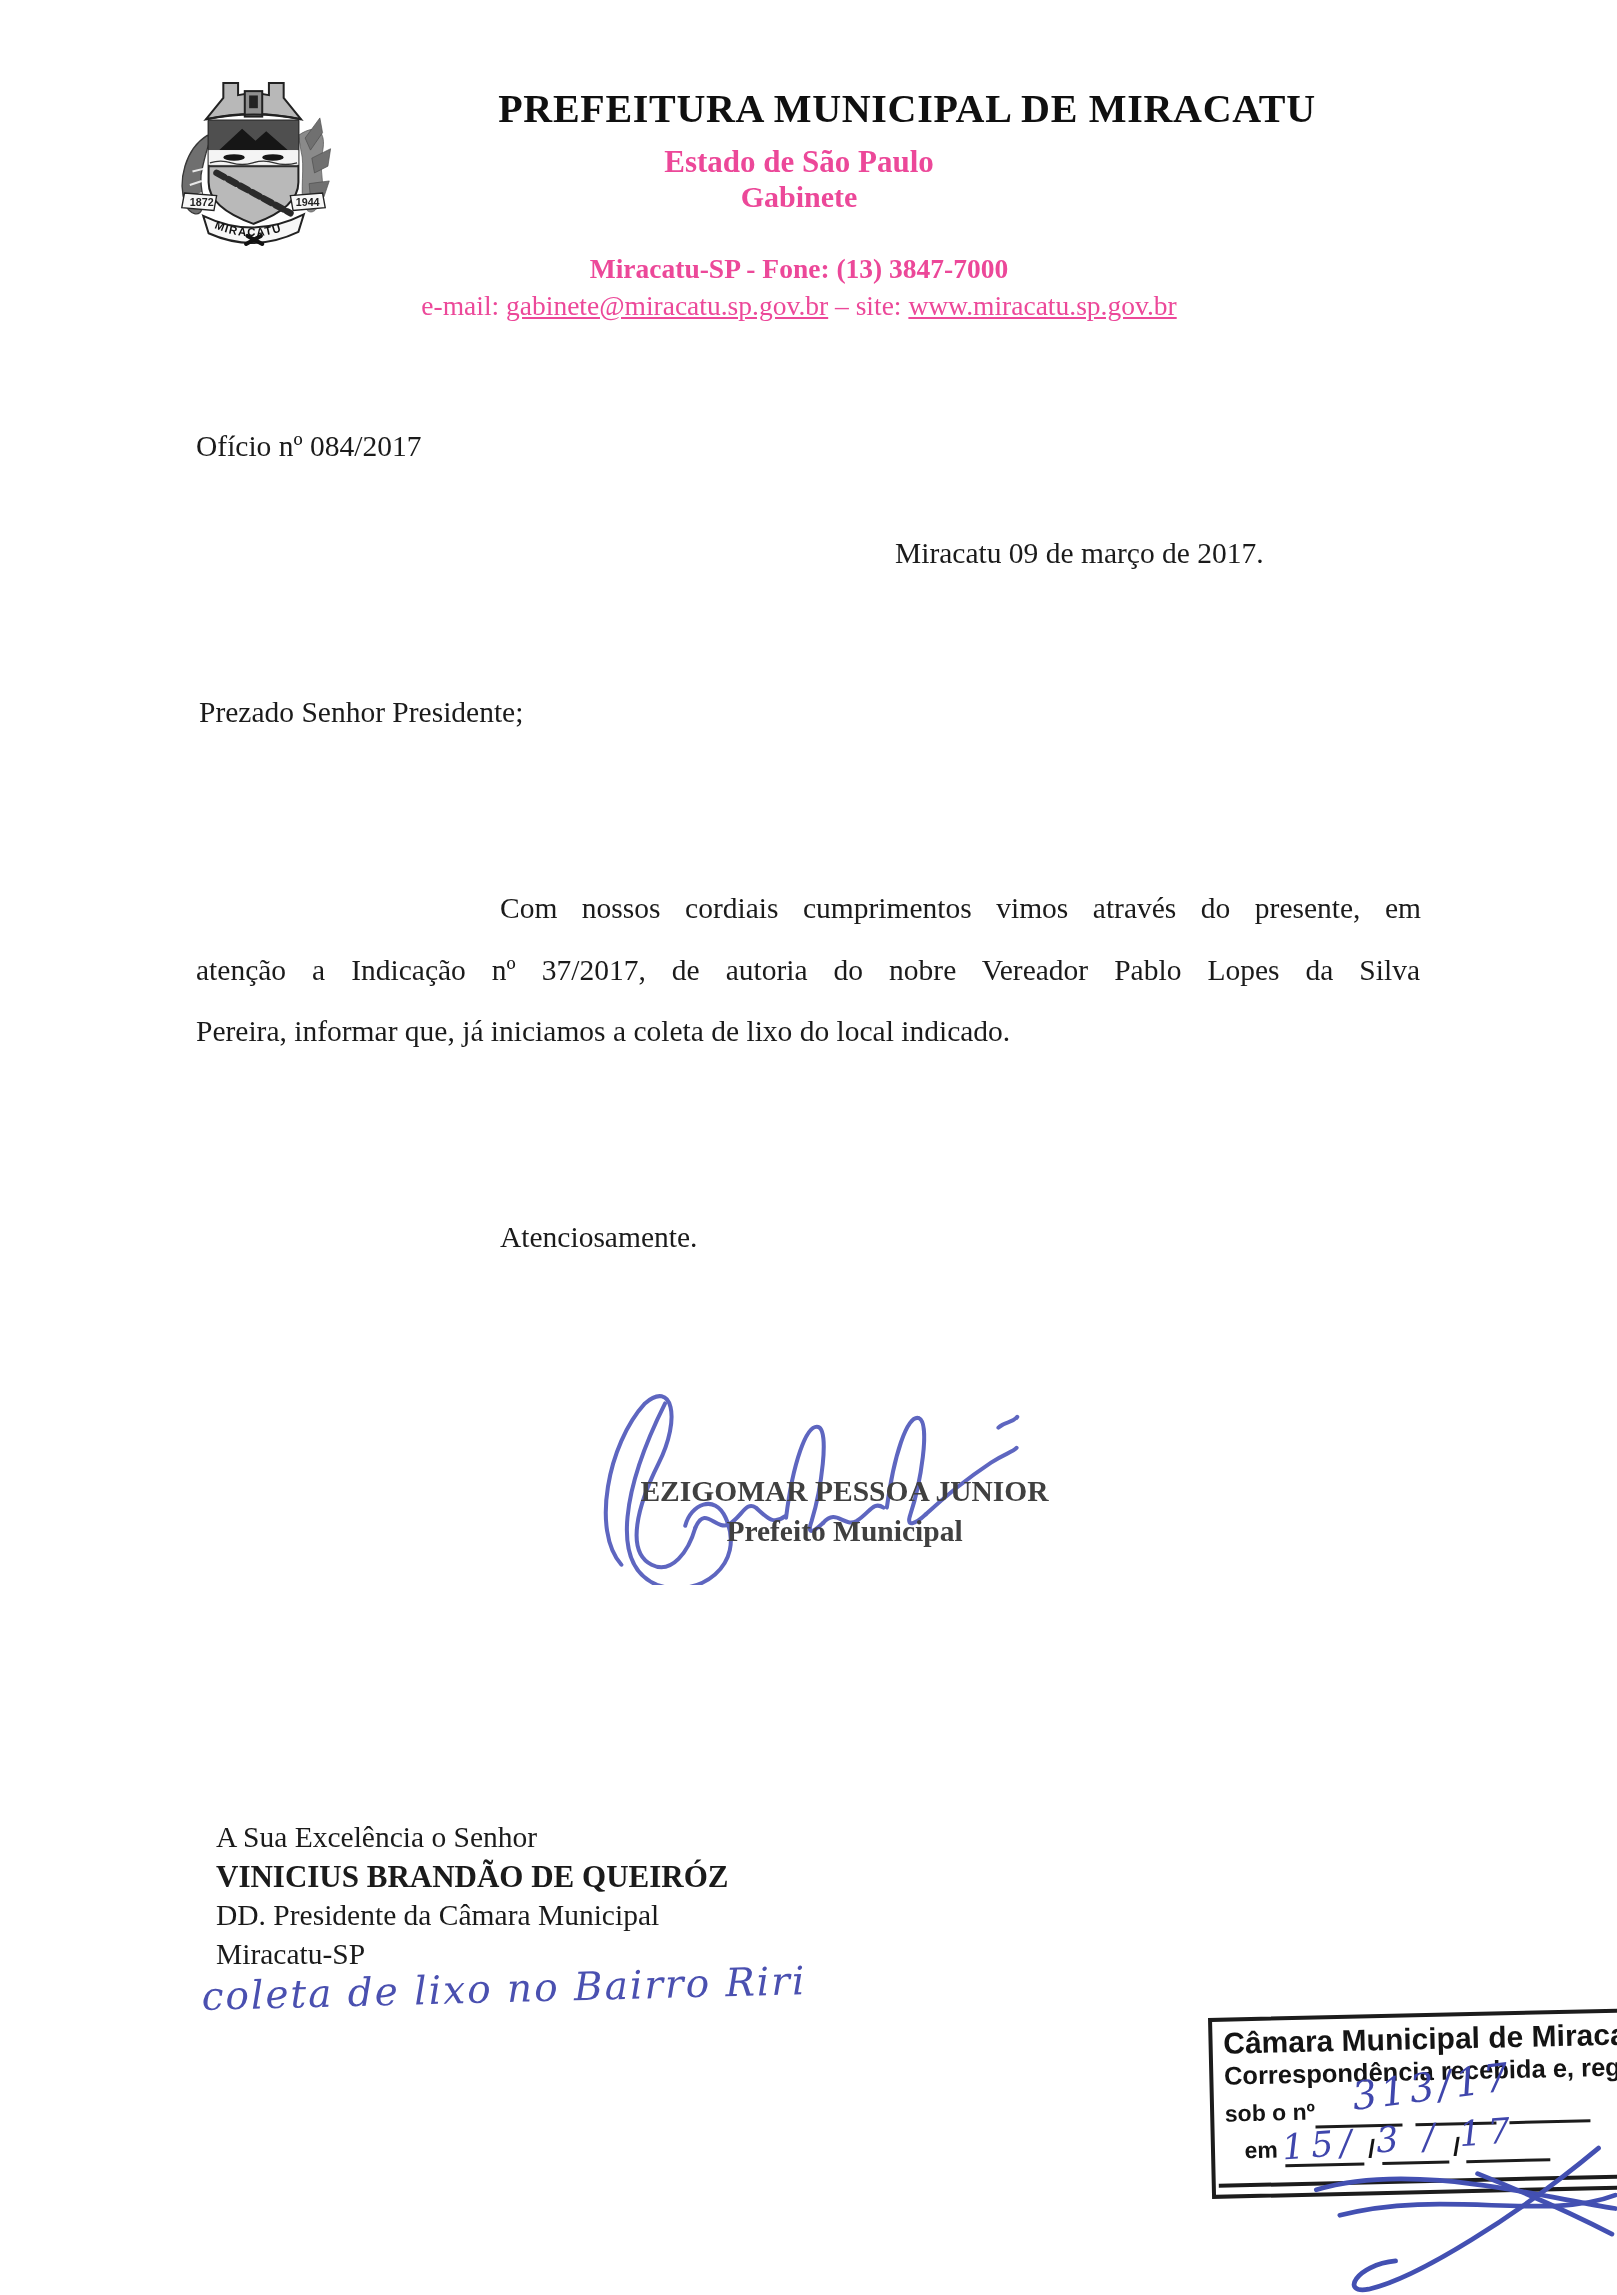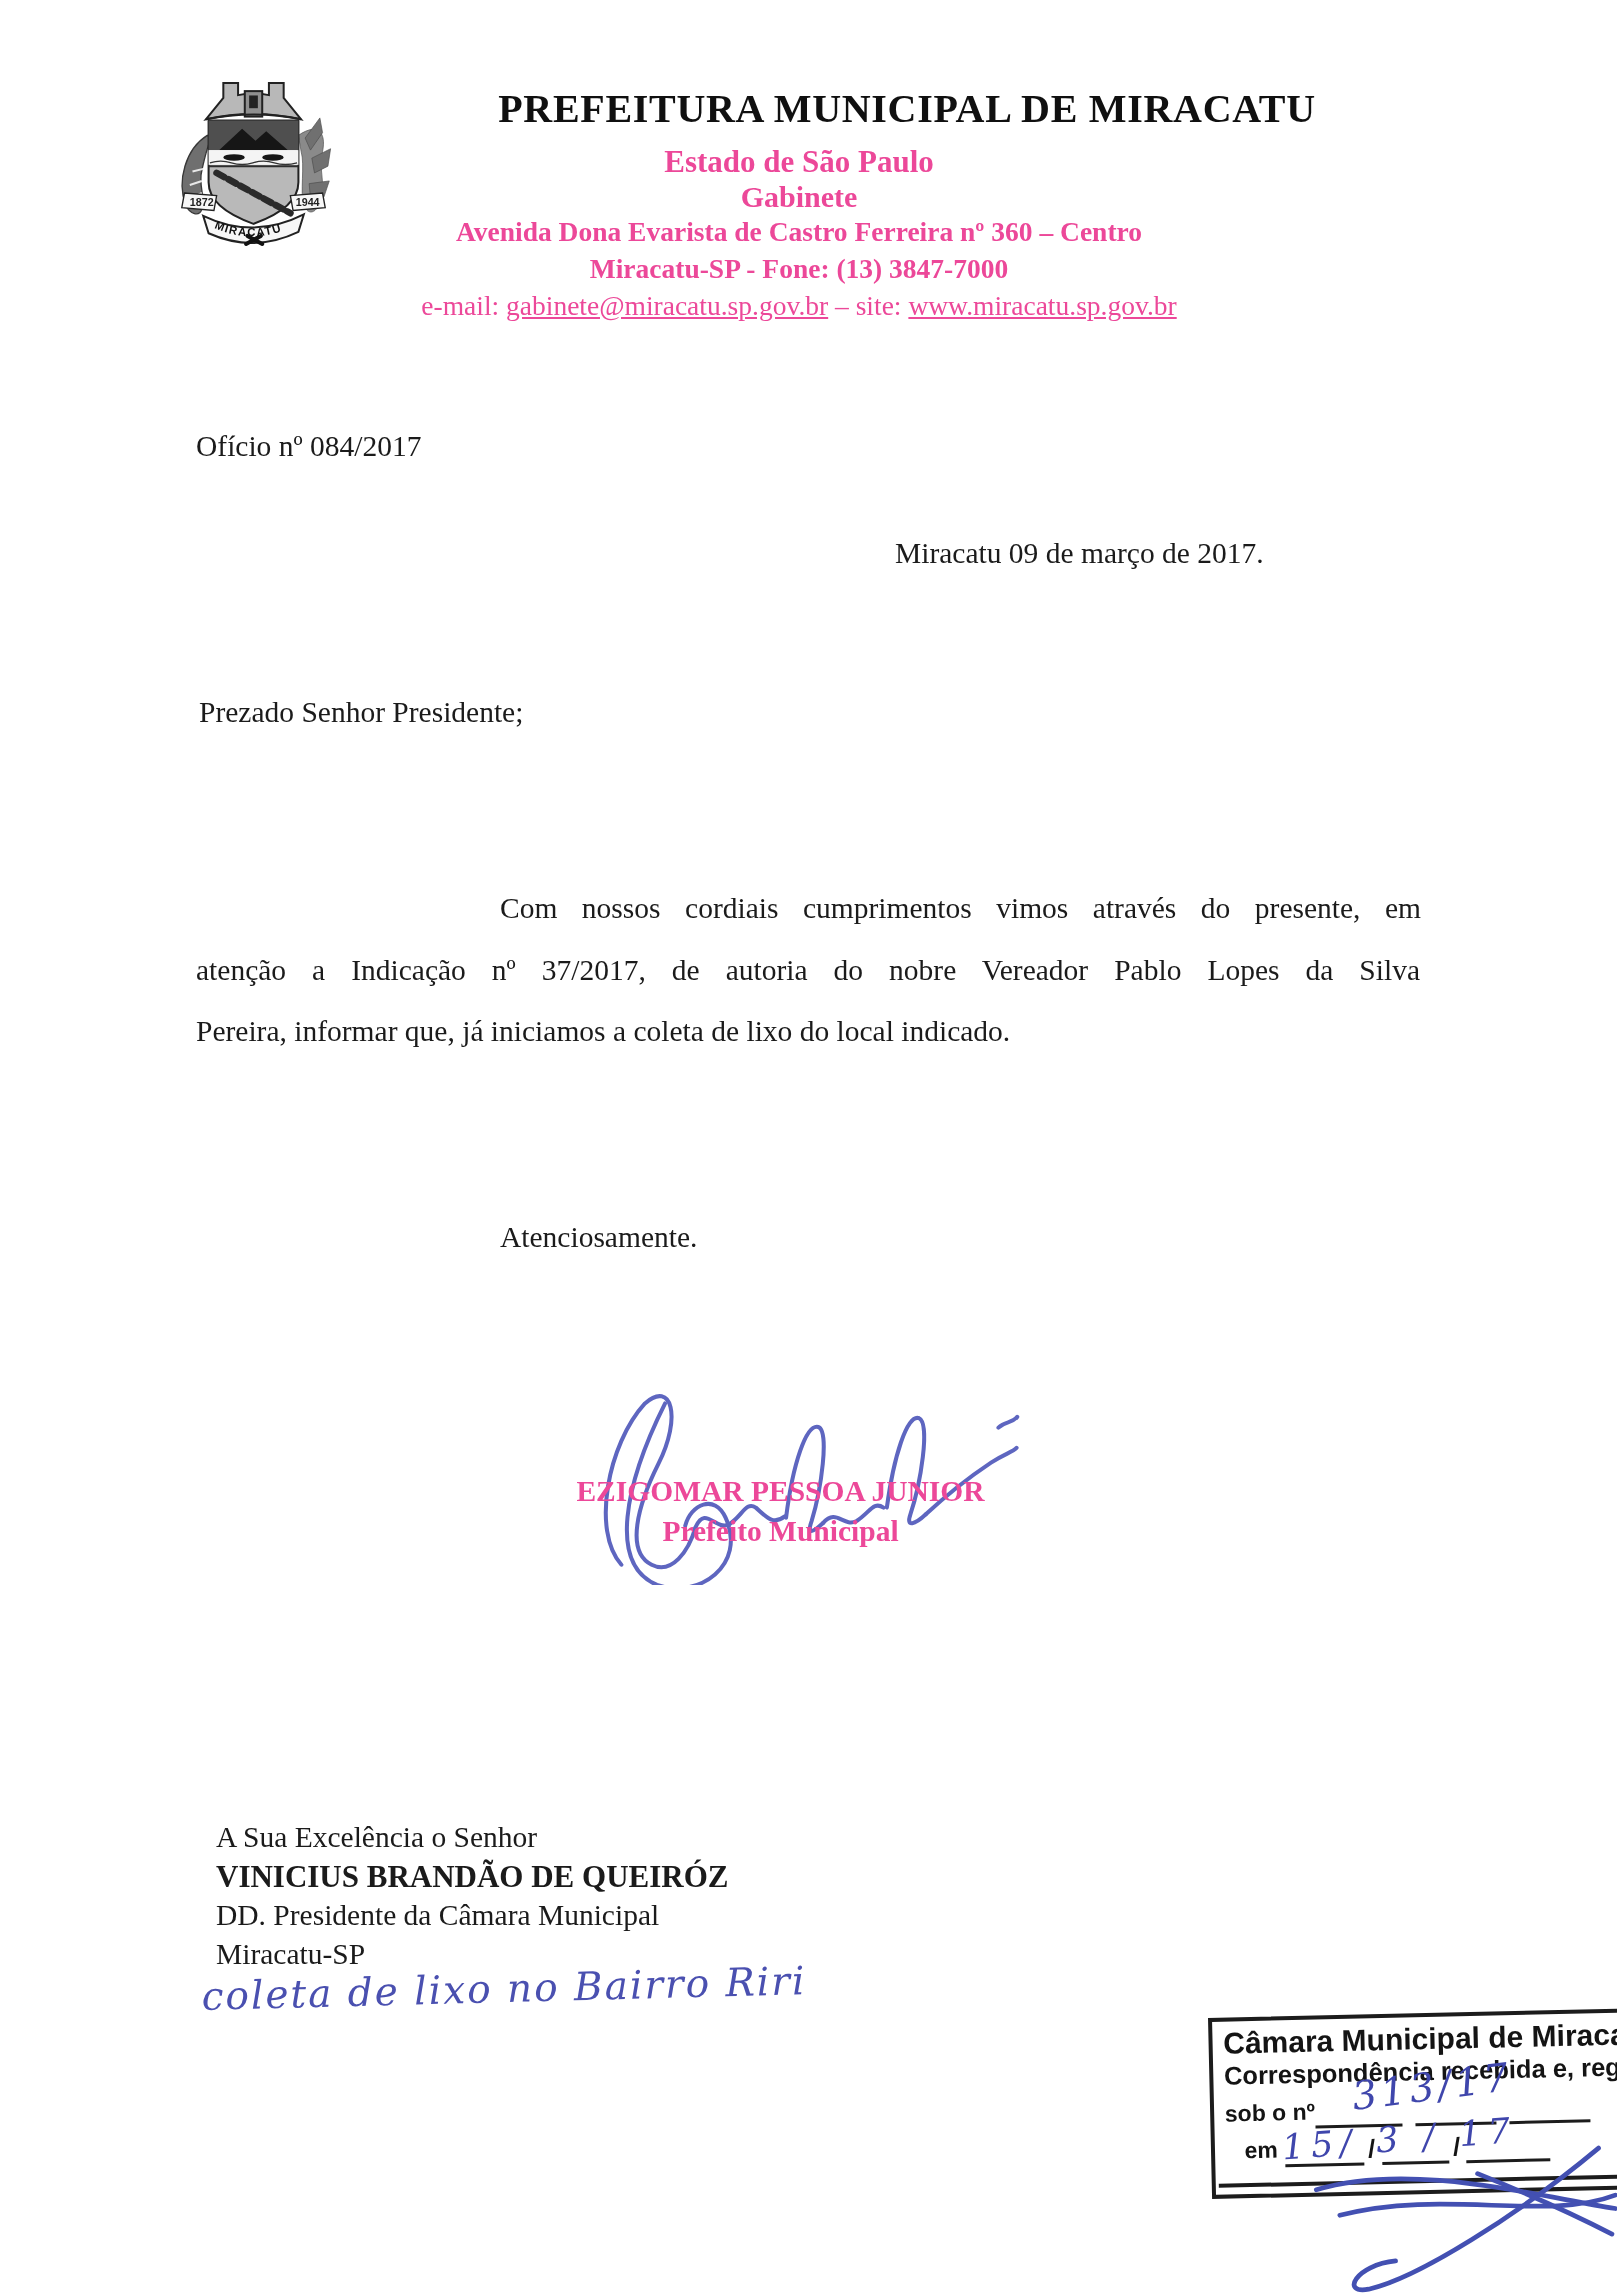--- a/index.html
+++ b/index.html
@@ -26,21 +26,21 @@
   .body-text{font-size:29.5px;white-space:nowrap;}
   .ref{left:196px;top:430px;}
   .dateline{left:895px;top:537px;}
   .salutation{left:199px;top:696px;}
   .jline{font-size:29.5px;text-align:justify;text-align-last:justify;white-space:normal;}
   .para-l1{left:500px;top:892px;width:921px;}
   .para-l2{left:196px;top:954px;width:1224px;}
   .para-l3{left:196px;top:1015px;font-size:29.5px;white-space:nowrap;}
   .closing{left:500px;top:1123px;}
   .signoff{left:500px;top:1221px;}
-  .signer{left:512px;width:537px;text-align:center;font-weight:bold;font-size:29.5px;color:#ec4899;white-space:nowrap;}
+  .signer{left:576px;width:537px;text-align:center;font-weight:bold;font-size:29.5px;color:#404040;white-space:nowrap;}
   .signer-name{top:1475px;}
   .signer-title{top:1515px;}
   
   .addr{left:216px;font-size:29.5px;white-space:nowrap;}
   .addr1{top:1821px;}
   .addr2{top:1859px;font-weight:bold;font-size:31px;}
   .addr3{top:1899px;}
   .addr4{top:1938px;}
   
   .hand{font-family:"DejaVu Serif", serif;font-style:italic;}
@@ -116,21 +116,20 @@
       <path d="M118 258 L140 246 M120 246 L142 258" stroke="#111" stroke-width="6" stroke-linecap="round"></path>
       <text font-family="Liberation Sans, sans-serif" font-size="17" font-weight="bold" fill="#111" letter-spacing="2">
         <textPath href="#ribcurve">MIRACATU</textPath>
       </text>
     </g>
   </svg>
 
   <div class="abs h-title">PREFEITURA MUNICIPAL DE MIRACATU</div>
   <div class="abs h-line h-estado">Estado de São Paulo</div>
   <div class="abs h-line h-gabinete">Gabinete</div>
-  <div class="abs h-line h-avenida">Avenida Dona Evarista de Castro Ferreira nº 360 – Centro</div>
   <div class="abs h-line h-fone">Miracatu-SP - Fone: (13) 3847-7000</div>
   <div class="abs h-line h-email"><span>e-mail: </span><span class="uline">gabinete@miracatu.sp.gov.br</span><span> – site: </span><span class="uline">www.miracatu.sp.gov.br</span></div>
 
   <div class="abs body-text ref">Ofício nº 084/2017</div>
   <div class="abs body-text dateline">Miracatu 09 de março de 2017.</div>
   <div class="abs body-text salutation">Prezado Senhor Presidente;</div>
 
   <div class="abs jline para-l1">Com nossos cordiais cumprimentos vimos através do presente, em</div>
   <div class="abs jline para-l2">atenção a Indicação nº 37/2017, de autoria do nobre Vereador Pablo Lopes da Silva</div>
   <div class="abs para-l3">Pereira, informar que, já iniciamos a coleta de lixo do local indicado.</div>

